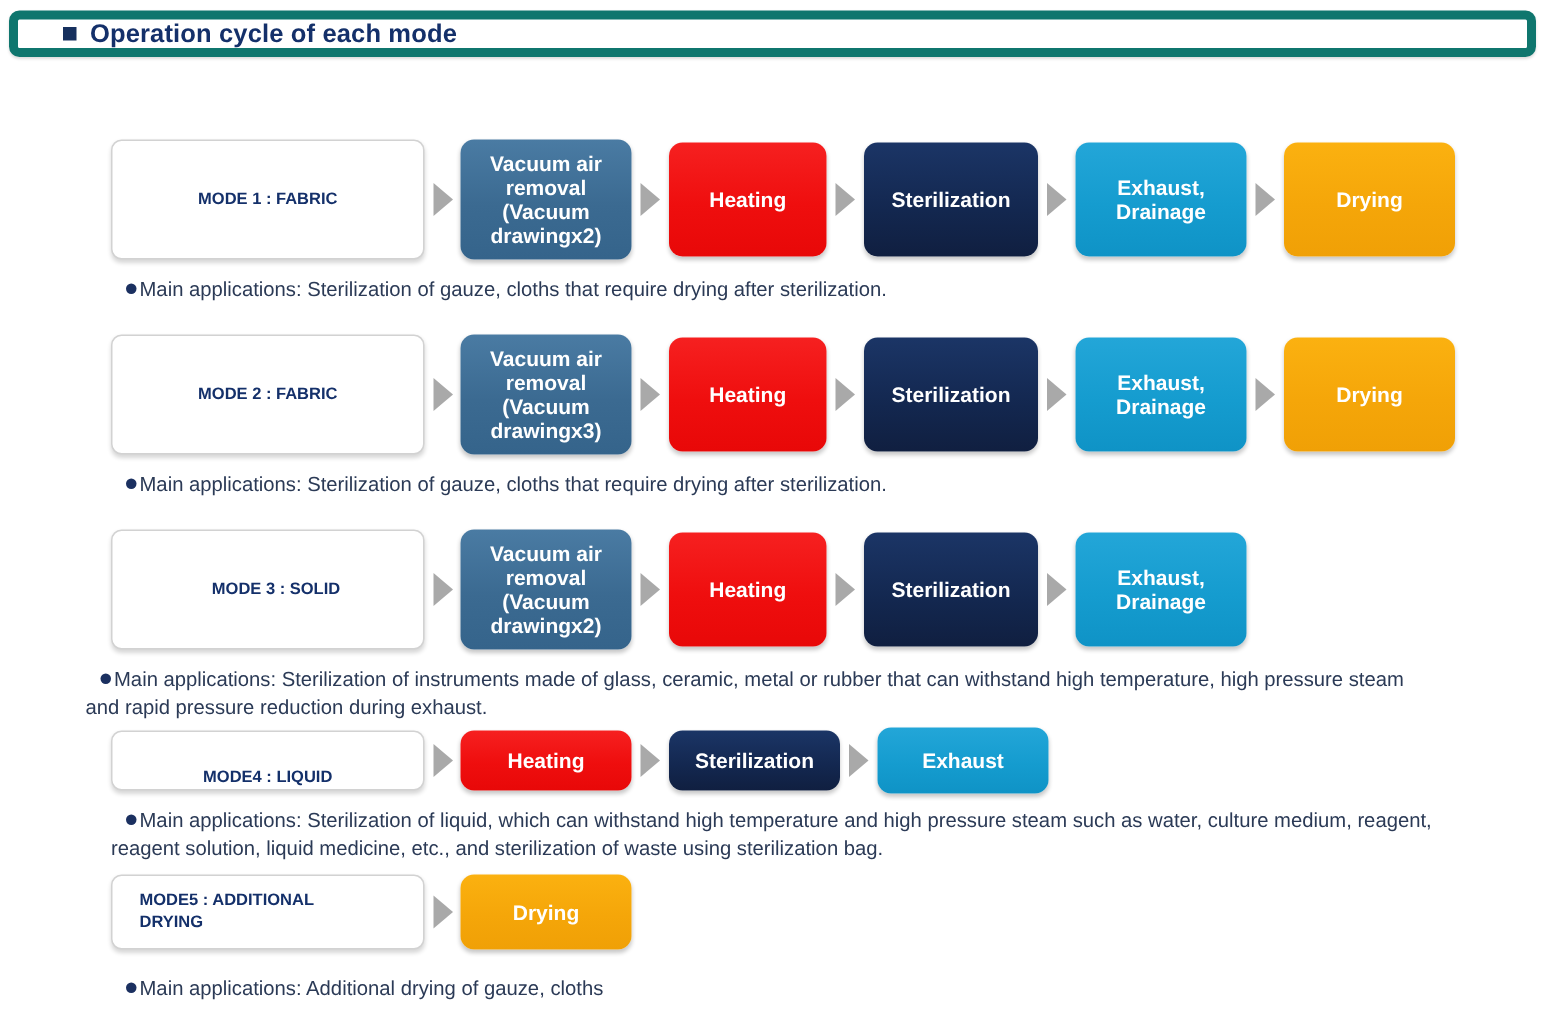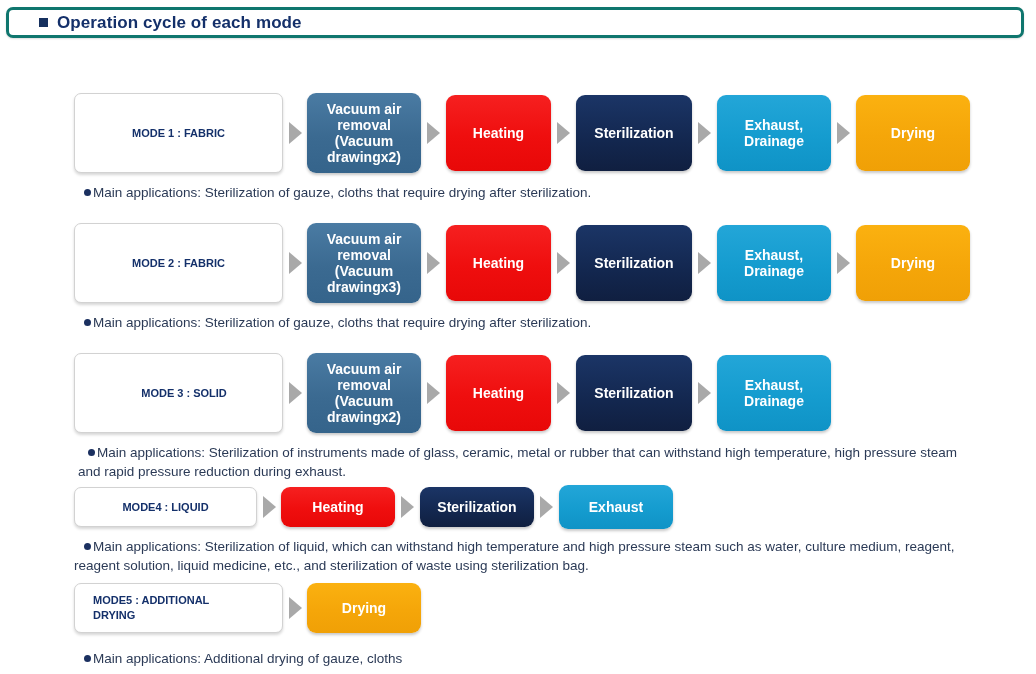--- a/index.html
+++ b/index.html
@@ -18,21 +18,21 @@
 
   
   .header-bar {
     position: absolute;
     left: 6px;
     top: 7px;
     width: 1018px;
     height: 31px;
     box-sizing: border-box;
     background: #ffffff;
-    border: 3px solid #0f766e;
+    border: 6px solid #0f766e;
     border-radius: 7px;
     box-shadow: 0 1px 2px rgba(0,0,0,0.14);
     display: flex;
     align-items: center;
     padding-left: 30px;
   }
   .header-bullet {
     width: 9px;
     height: 9px;
     background: #16305e;
@@ -256,26 +256,26 @@
   <div class="arrow-wrap" style="width:25px;">
       <span class="arrow"></span>
     </div>
   <div class="step exhaust" style="width:114px;height:76px;">
     <span>
       <span>Exhaust,</span><br>
       <span>Drainage</span>
     </span>
   </div>
 </div>
-<div class="caption" style="left:78px;top:443px;width:890px;text-indent:10px;">
+<div class="caption" style="left:57px;top:443px;width:890px;text-indent:10px;">
   <span class="dot"></span><span>Main applications: Sterilization of instruments made of glass, ceramic, metal or rubber that can withstand high temperature, high pressure steam and rapid pressure reduction during exhaust.</span>
 </div>
 
 <div class="row" style="top:485px;">
-  <div class="mode-box center-txt" style="width:183px;height:40px;">
+  <div class="mode-box center-txt" style="width:209px;height:40px;align-items:flex-end;">
     <span class="mode-label">MODE4 : LIQUID</span>
   </div>
   <div class="arrow-wrap" style="width:24px;">
       <span class="arrow"></span>
     </div>
   <div class="step heating" style="width:114px;height:40px;">
     <span>Heating</span>
   </div>
   <div class="arrow-wrap" style="width:25px;">
       <span class="arrow"></span>

